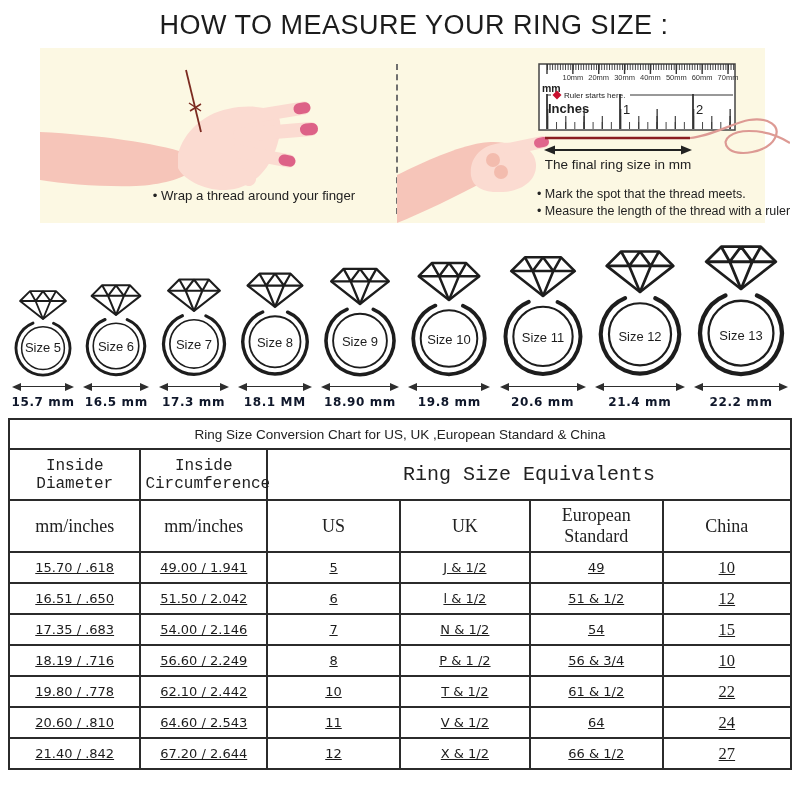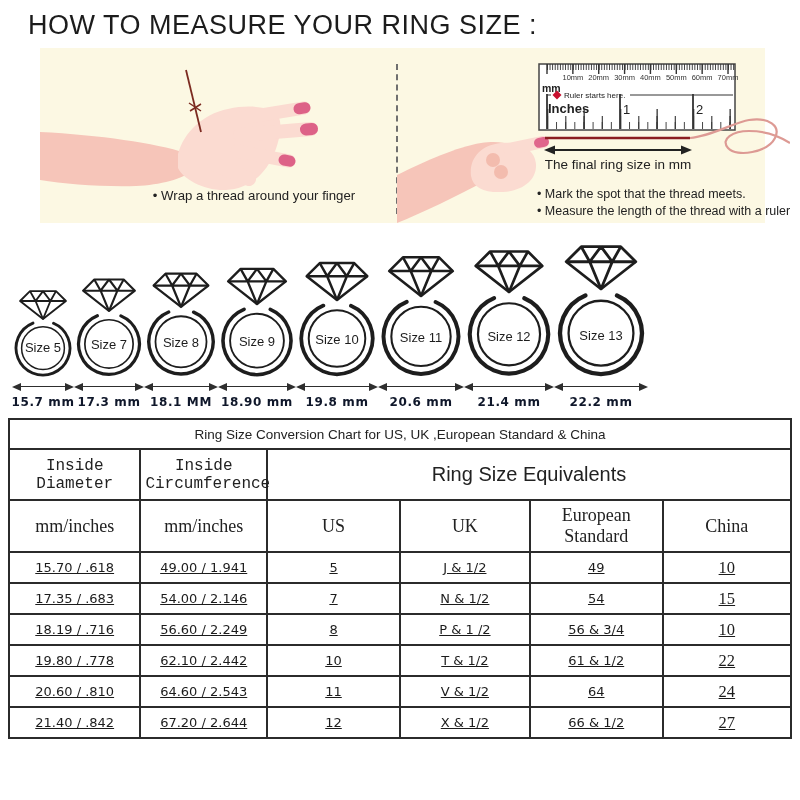--- a/index.html
+++ b/index.html
@@ -1,47 +1,47 @@
 <!DOCTYPE html>
 <html><head>
 <meta charset="utf-8">
 <style>
   html,body{margin:0;padding:0;background:#fff;}
   body{width:800px;height:800px;font-family:"Liberation Sans",sans-serif;color:#222;overflow:hidden;}
   svg{font-family:"Liberation Sans",sans-serif;}
 
   
-  .page-title{margin:10px 0 0;text-align:left;font-size:27px;font-weight:500;letter-spacing:.5px;color:#1c1c1c;padding-left:28px;}
+  .page-title{margin:10px 0 0;text-align:center;font-size:27px;font-weight:500;letter-spacing:.5px;color:#1c1c1c;padding-left:28px;}
 
   
   .panels{position:relative;margin:7px 0 0 40px;width:725px;height:175px;background:#fcf8e3;}
   .panel-svg{position:absolute;top:0;display:block;}
   #left-panel-svg{left:0;width:357px;height:175px;}
   #right-panel-svg{left:357px;width:393px;height:175px;}
   .panel-divider{position:absolute;left:356px;top:16px;height:150px;border-left:2px dashed #6f6f6f;}
 
   
-  .rings-row{display:flex;align-items:flex-end;margin:18px 12px 8px;height:168px;}
+  .rings-row{display:flex;align-items:flex-end;justify-content:space-between;margin:18px 12px 8px;height:168px;}
   .ring-item{display:flex;flex-direction:column;align-items:center;}
   .ring-item svg.ring-svg{display:block;width:100%;height:auto;}
   .ring-size-text{fill:#1d1d1d;text-anchor:middle;}
   .m-arrow{position:relative;height:10px;width:100%;margin-top:5px;}
   .m-arrow i{position:absolute;left:8px;right:8px;top:4.2px;border-top:1.8px solid #2e2e2e;}
   .m-arrow::before{content:"";position:absolute;left:0;top:1px;width:0;height:0;
     border-top:4px solid transparent;border-bottom:4px solid transparent;border-right:9px solid #2e2e2e;}
   .m-arrow::after{content:"";position:absolute;right:0;top:1px;width:0;height:0;
     border-top:4px solid transparent;border-bottom:4px solid transparent;border-left:9px solid #2e2e2e;}
   .ring-mm{margin-top:3px;font:700 12px "DejaVu Sans",sans-serif;letter-spacing:.6px;color:#0f172a;white-space:nowrap;}
 
   
   table.conv{margin:9px 8px 0;width:784px;border-collapse:collapse;table-layout:fixed;}
   table.conv td{border:2px solid #2b2b2b;text-align:center;vertical-align:middle;padding:2px 4px;background:#fff;}
   td.c-title{font-size:13.5px;height:24px;border-bottom-width:3px;background:#fff;font-family:"Liberation Sans",sans-serif;}
   td.c-head{height:45px;font-family:Liberation Mono, monospace;font-size:16px;background:#f2edb8;}
-  td.c-equiv{font-family:Liberation Sans, sans-serif;font-size:20px;background:#faf7e1;}
+  td.c-equiv{font-family:Liberation Mono, monospace;font-size:20px;background:#faf7e1;}
   td.c-mmin{height:46px;font-family:"Liberation Serif",serif;font-size:18px;background:#f8f5d9;}
   td.c-col{font-family:"Liberation Serif",serif;font-size:18px;background:#f2edb8;line-height:1.15;}
   tr.data-row td{height:25px;font-family:"DejaVu Sans",sans-serif;font-size:13px;color:#1c1c1c;text-decoration:underline;}
   tr.data-row td.china{font-family:"Liberation Serif",serif;font-size:16.5px;}
 </style>
 </head>
 <body>
 
 <svg width="0" height="0" style="position:absolute" aria-hidden="true">
   <defs>
@@ -151,20 +151,30 @@
   <div class="ring-item" style="width:62px">
     <svg class="ring-svg" viewBox="0 0 100 144">
       <use href="#ring-shape"></use>
         <text class="ring-size-text" x="50" y="104" font-size="21">Size 5</text>
       </svg>
     <div class="m-arrow">
         <i></i>
       </div>
     <div class="ring-mm">15.7 mm</div>
   </div>
+  <div class="ring-item" style="width:66px">
+    <svg class="ring-svg" viewBox="0 0 100 144">
+      <use href="#ring-shape"></use>
+        <text class="ring-size-text" x="50" y="104" font-size="19.7">Size 6</text>
+      </svg>
+    <div class="m-arrow">
+        <i></i>
+      </div>
+    <div class="ring-mm">16.5 mm</div>
+  </div>
   <div class="ring-item" style="width:70px">
     <svg class="ring-svg" viewBox="0 0 100 144">
       <use href="#ring-shape"></use>
         <text class="ring-size-text" x="50" y="104" font-size="18.6">Size 7</text>
       </svg>
     <div class="m-arrow">
         <i></i>
       </div>
     <div class="ring-mm">17.3 mm</div>
   </div>
@@ -258,20 +268,28 @@
     </tr>
     <tr class="data-row">
       <td>15.70 / .618</td>
       <td>49.00 / 1.941</td>
       <td>5</td>
       <td>J &amp; 1/2</td>
       <td>49</td>
       <td class="china">10</td>
     </tr>
     <tr class="data-row">
+      <td>16.51 / .650</td>
+      <td>51.50 / 2.042</td>
+      <td>6</td>
+      <td>l &amp; 1/2</td>
+      <td>51 &amp; 1/2</td>
+      <td class="china">12</td>
+    </tr>
+    <tr class="data-row">
       <td>17.35 / .683</td>
       <td>54.00 / 2.146</td>
       <td>7</td>
       <td>N &amp; 1/2</td>
       <td>54</td>
       <td class="china">15</td>
     </tr>
     <tr class="data-row">
       <td>18.19 / .716</td>
       <td>56.60 / 2.249</td>

